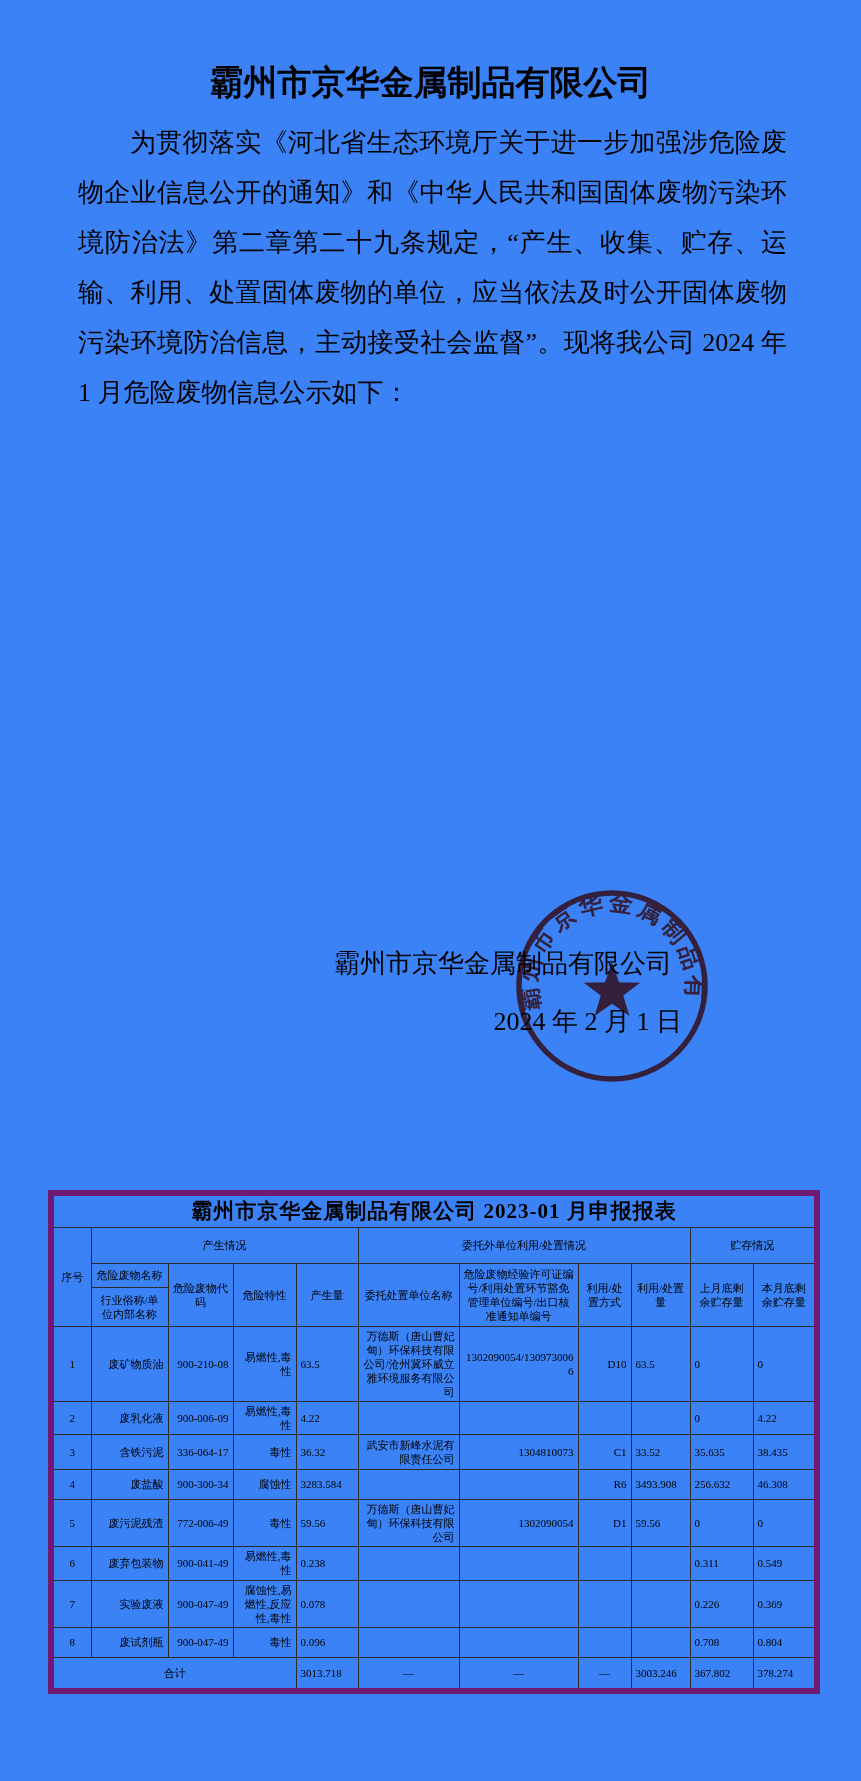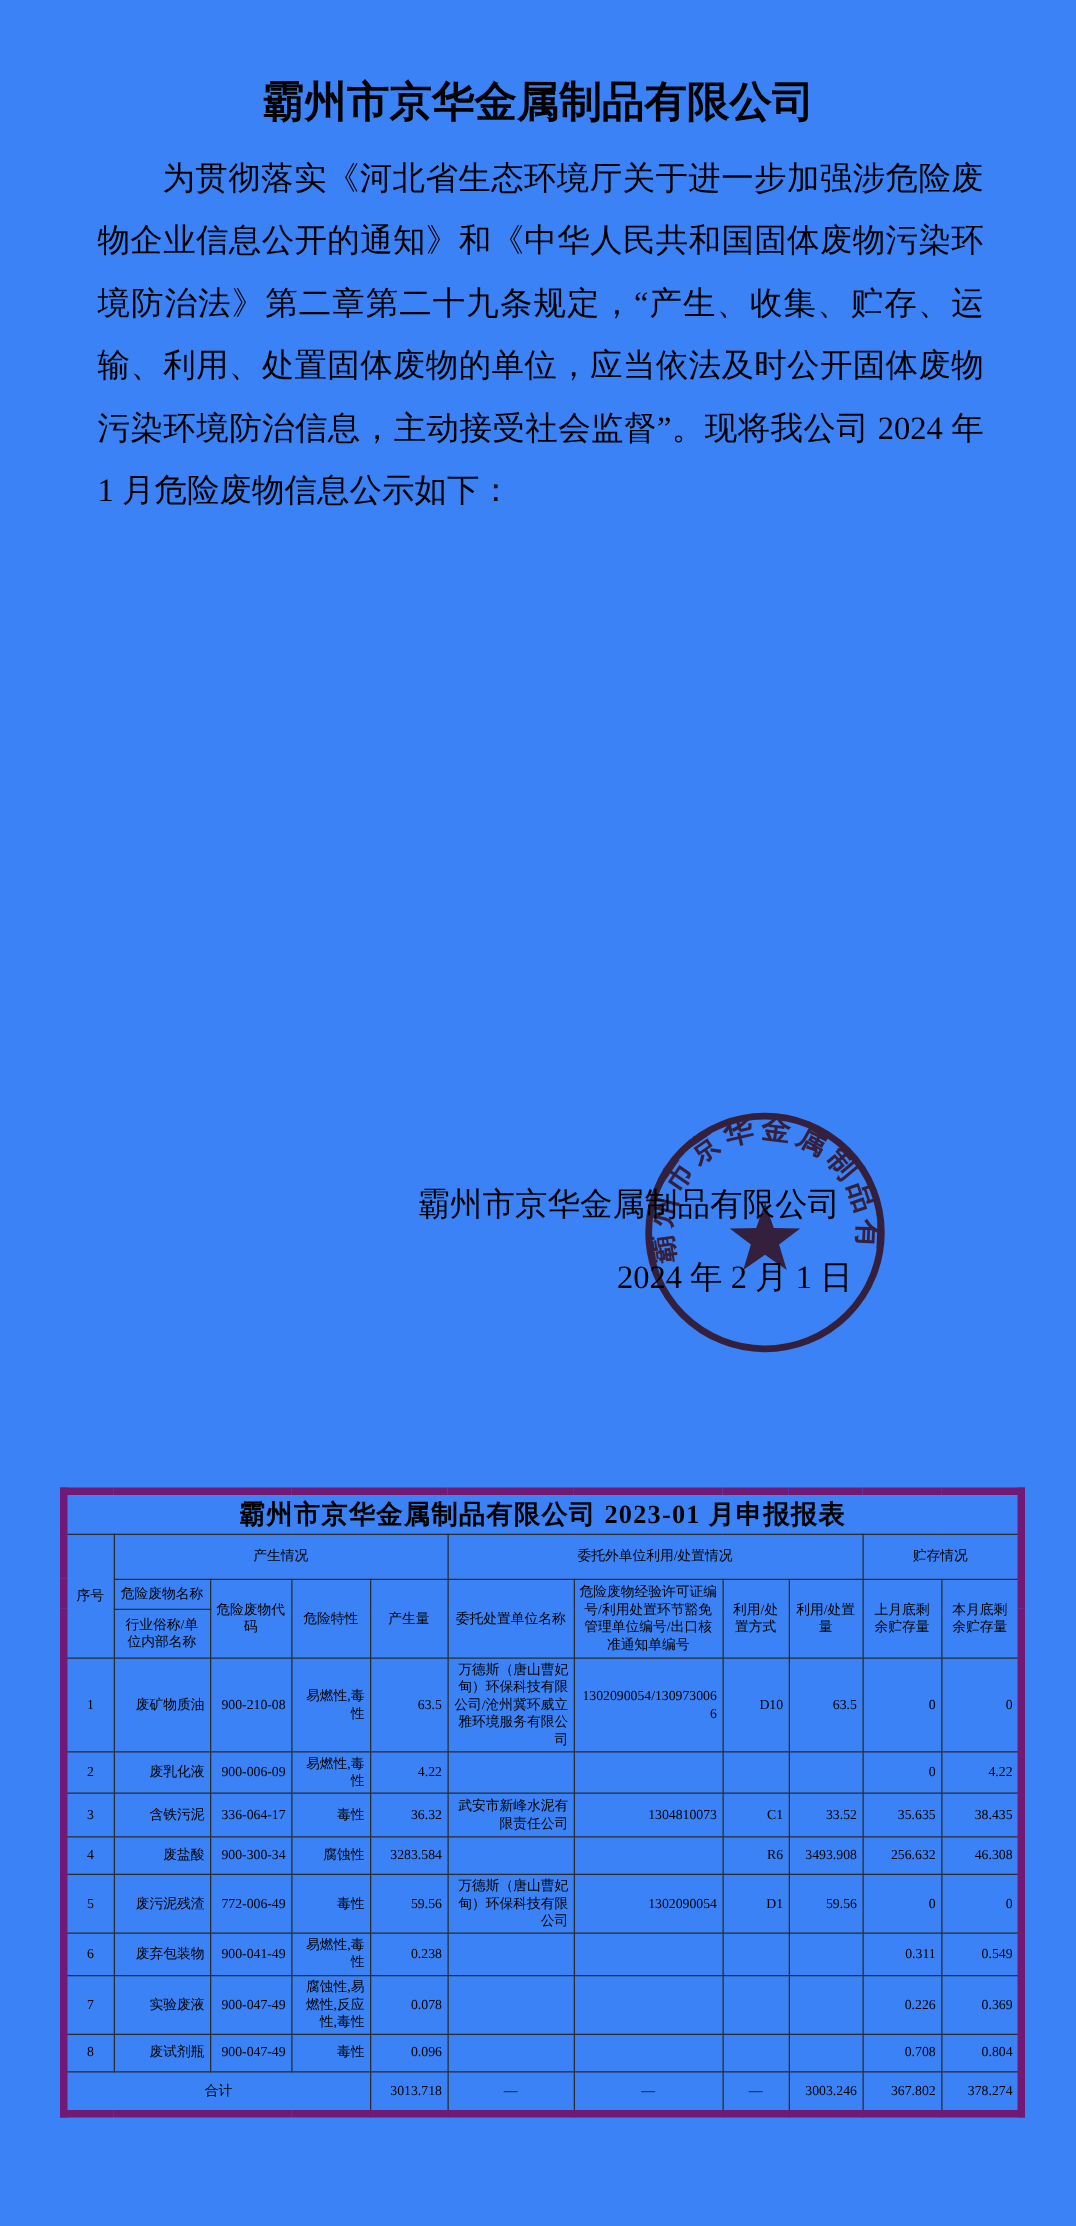--- a/index.html
+++ b/index.html
@@ -25,21 +25,21 @@
   table.report {
     position:absolute; left:48px; top:1190px; width:766px;
     border-collapse:collapse; table-layout:fixed;
     font-size:11px; line-height:14px; border:6px solid #701a75;
     font-family:"Liberation Serif","DejaVu Serif",serif;
   }
   table.report td { border:1px solid #2b2b2b; padding:2px 4px; vertical-align:middle; word-break:break-all; overflow:hidden; }
   .t-title td { font-size:21px; font-weight:bold; text-align:center; letter-spacing:1px; }
   .t-group td, .t-head td { text-align:center; }
   .c-center { text-align:center; }
-  .c-num { text-align:right; }
+  .c-num { text-align:left; }
   .c-txt { text-align:right;margin-top:40px; }
 </style>
 </head>
 <body>
 
 <div class="page">
 
   <div class="title">
     <div>霸州市京华金属制品有限公司</div>
   </div>

